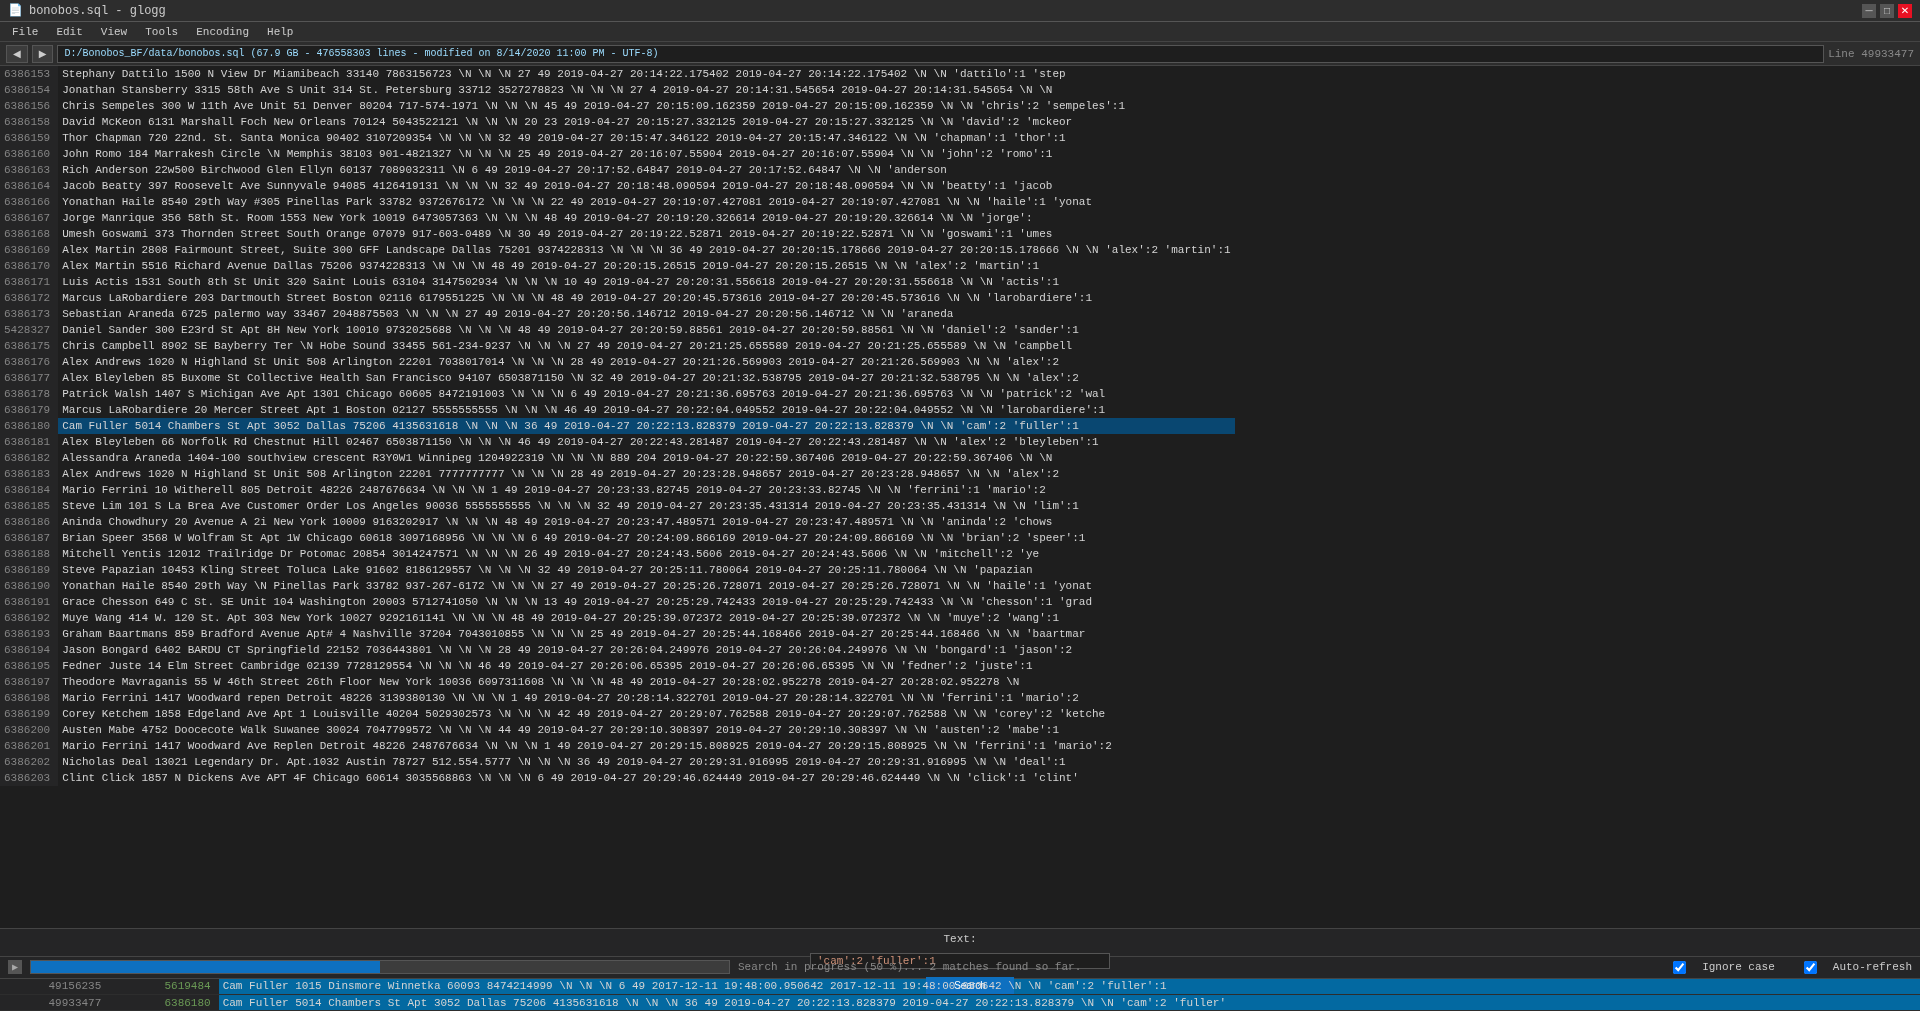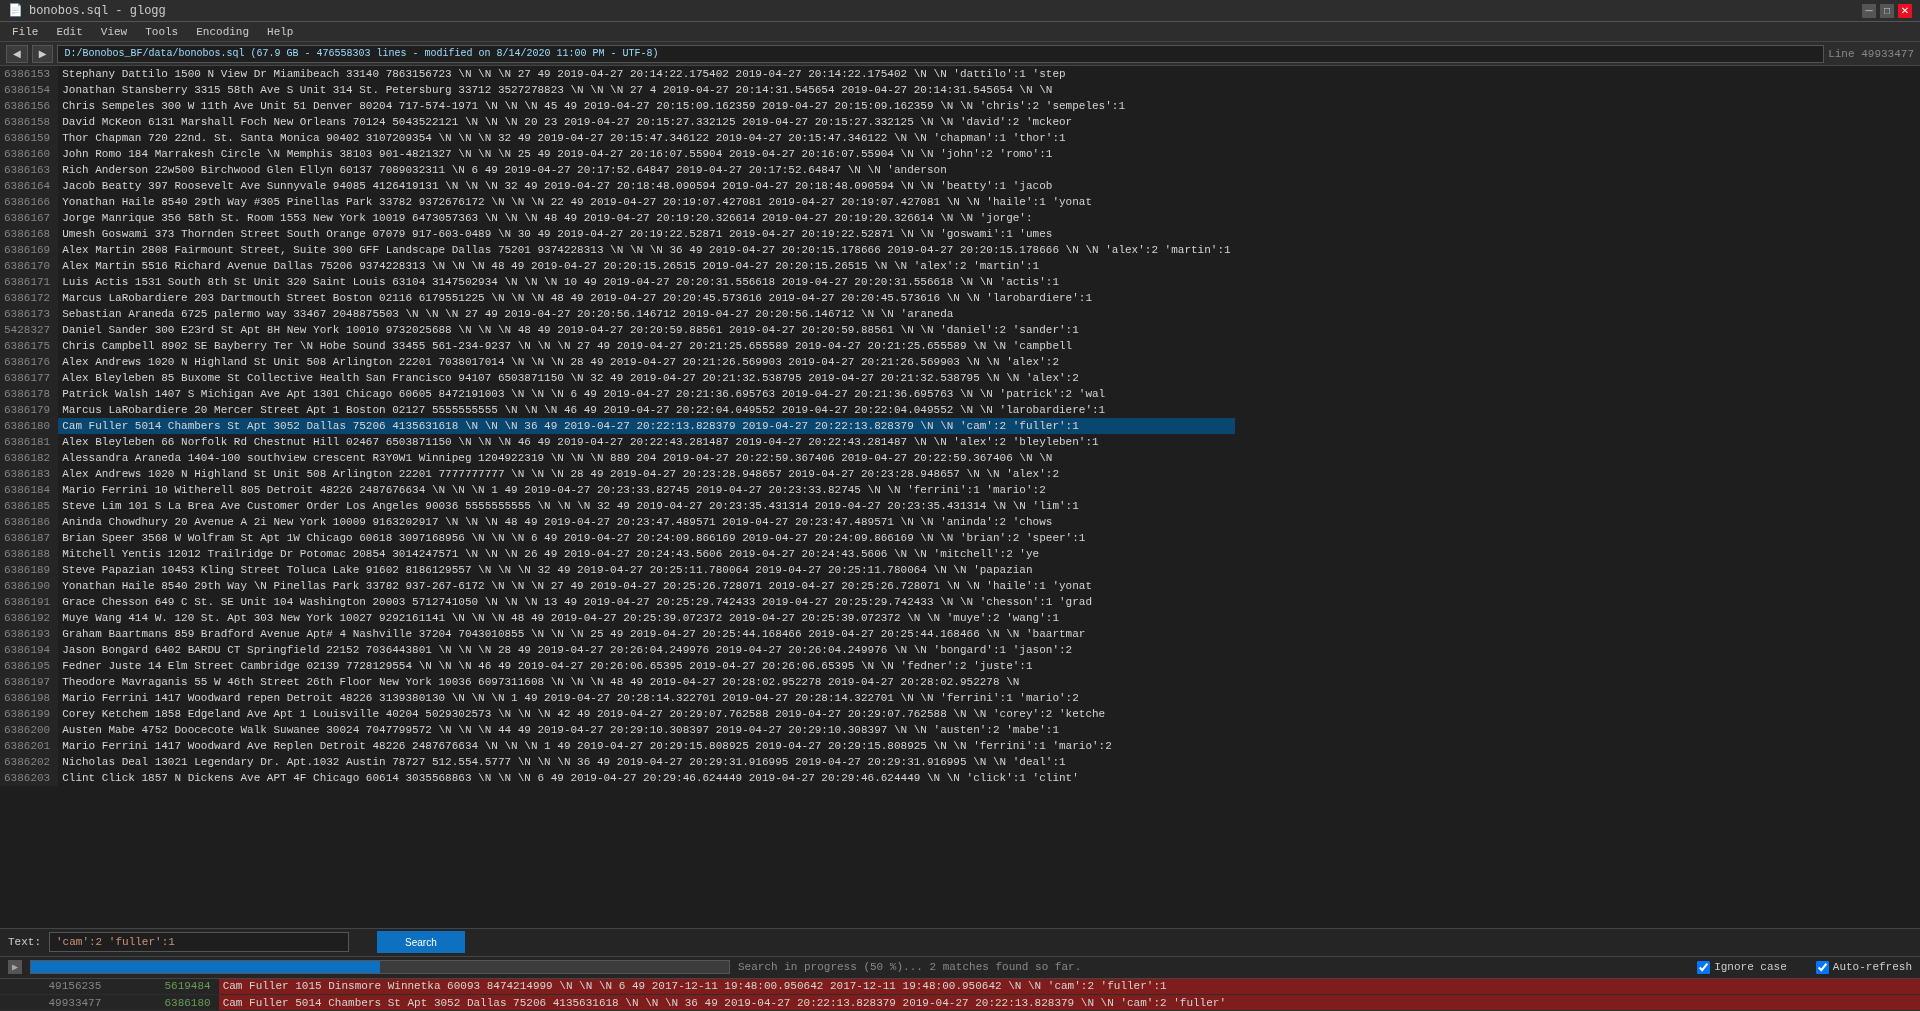--- a/index.html
+++ b/index.html
@@ -164,20 +164,21 @@
       flex-shrink: 0;
     }
 
     #search-bar {
       display: flex;
       align-items: center;
       padding: 4px 8px;
       gap: 8px;
       height: 28px;
       border-bottom: 1px solid #444;
+      flex-direction: column;
     }
 
     #search-label {
       color: #ccc;
       font-size: 11px;
       white-space: nowrap;
     }
 
     #search-progress-bar {
       display: flex;
@@ -218,39 +219,39 @@
     #search-options {
       display: flex;
       align-items: center;
       gap: 12px;
       margin-left: auto;
     }
 
     .search-option {
       display: flex;
       align-items: center;
-      gap: 4px;
+      gap: 16px;
       color: #ccc;
       font-size: 11px;
       padding-left: 17px;
     }
 
     #search-btn {
       background: #0e70c0;
       border: none;
       color: white;
       padding: 3px 16px;
       cursor: pointer;
       font-size: 12px;
       height: 22px;
     }
 
     
     #results-area {
-      background: #7f1d1d;
+      background: #0369a1;
       overflow-x: auto;
     }
 
     #results-table {
       border-collapse: collapse;
       white-space: nowrap;
       font-size: 11px;
       font-family: 'Courier New', Courier, monospace;
       width: 100%;
     }

